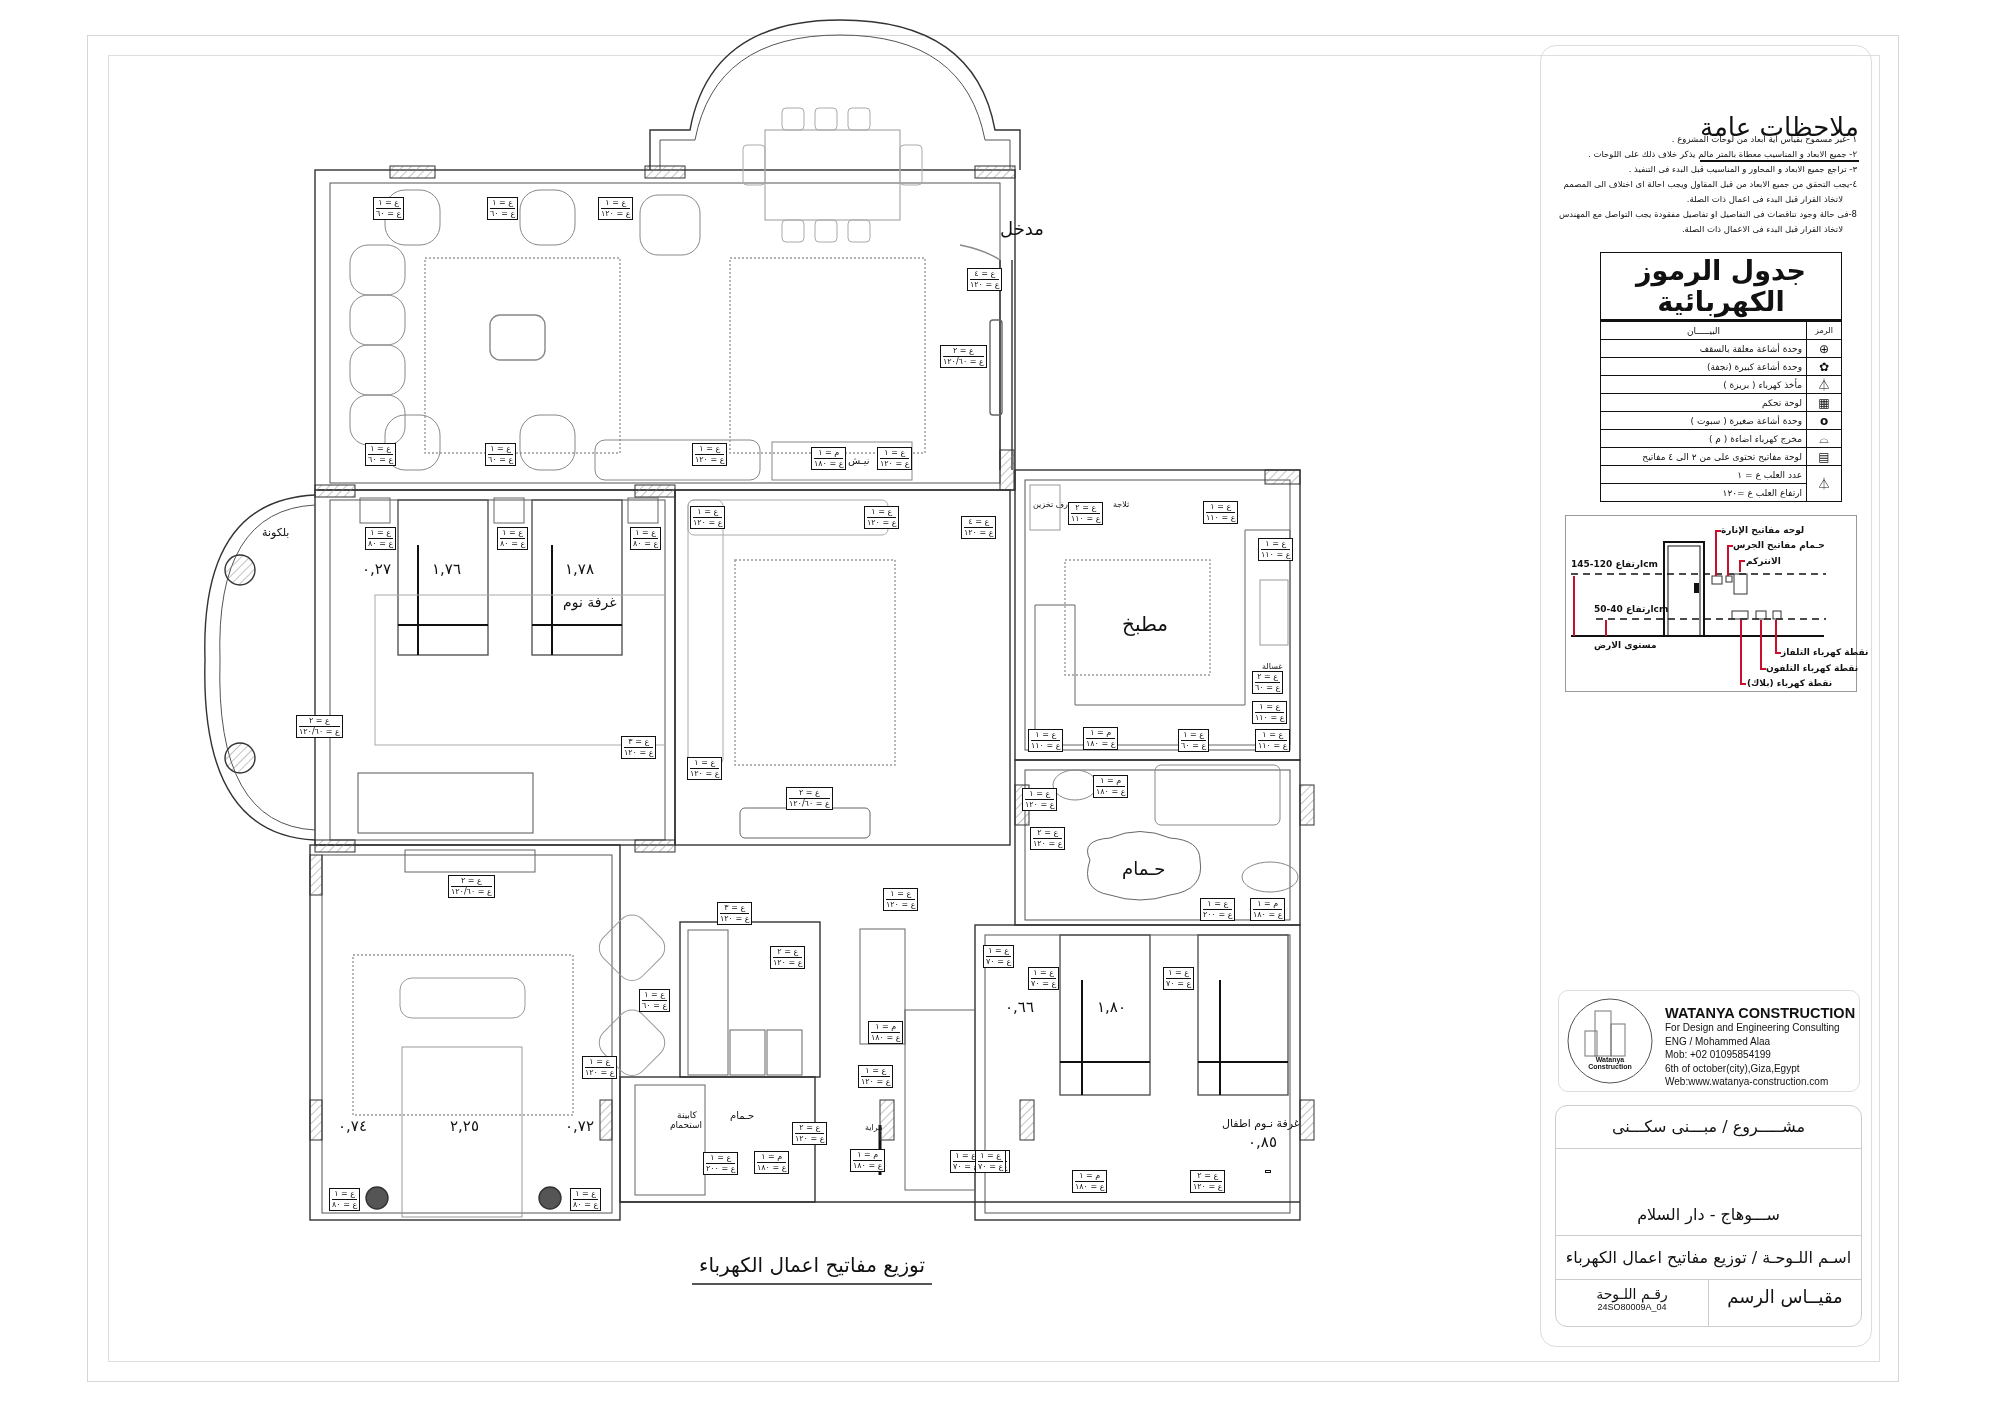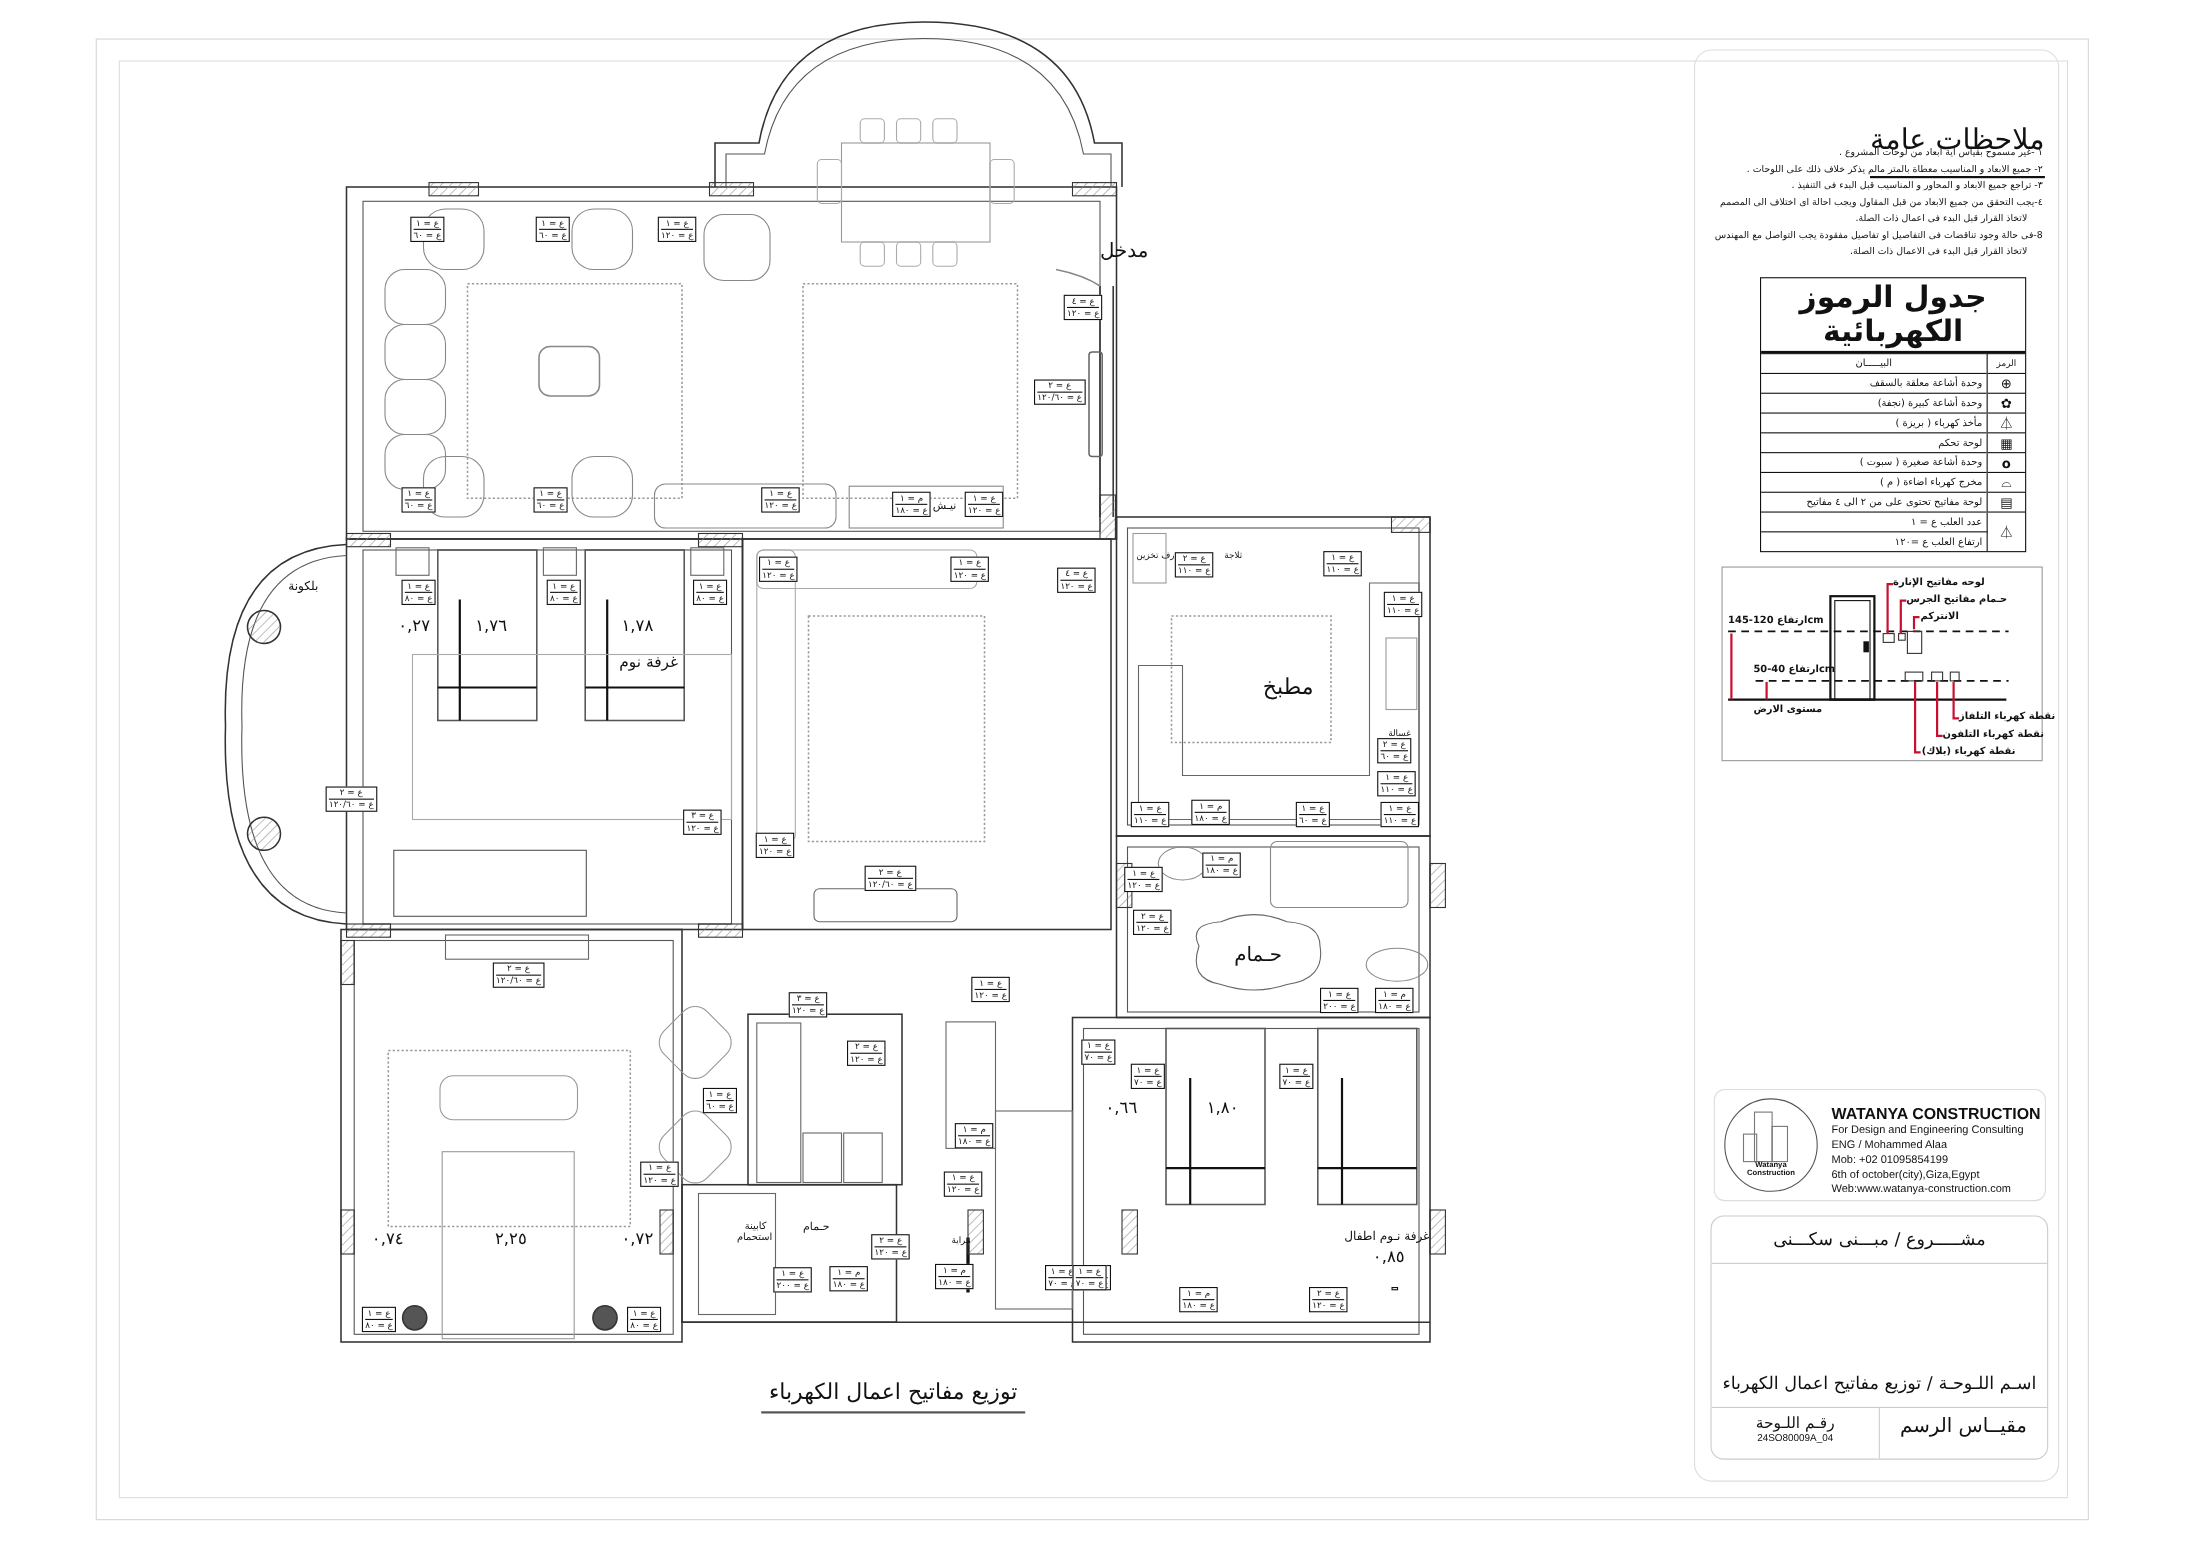--- a/index.html
+++ b/index.html
@@ -178,21 +178,21 @@
     <rect x="600" y="1100" width="12" height="40"></rect>
     <rect x="1300" y="1100" width="14" height="40"></rect>
     <rect x="1020" y="1100" width="14" height="40"></rect>
     <rect x="880" y="1100" width="14" height="40"></rect>
   </g>
 </svg>
 
 <div class="lbl" style="left:1000px;top:218px;font-size:18px;">مدخل</div>
 <div class="lbl" style="left:262px;top:526px;font-size:11px;">بلكونة</div>
 <div class="lbl" style="left:563px;top:594px;font-size:14px;">غرفة نوم</div>
-<div class="lbl" style="left:1122px;top:612px;font-size:20px;margin-left:26px;">مطبخ</div>
+<div class="lbl" style="left:1122px;top:612px;font-size:20px;">مطبخ</div>
 <div class="lbl" style="left:1122px;top:858px;font-size:18px;">حـمام</div>
 <div class="lbl" style="left:730px;top:1110px;font-size:10px;">حـمام</div>
 <div class="lbl" style="left:672px;top:1110px;font-size:9px;width:30px;white-space:normal;text-align:center;">كابينة استحمام</div>
 <div class="lbl" style="left:1222px;top:1117px;font-size:11px;">غرفة نـوم اطفال</div>
 <div class="lbl" style="left:848px;top:455px;font-size:10px;">نيـش</div>
 <div class="lbl" style="left:1033px;top:500px;font-size:8px;">رف تخزين</div>
 <div class="lbl" style="left:1113px;top:500px;font-size:8px;">ثلاجة</div>
 <div class="lbl" style="left:1262px;top:662px;font-size:8px;">غسالة</div>
 <div class="lbl" style="left:865px;top:1123px;font-size:8px;">مراية</div>
 
@@ -550,20 +550,21 @@
   <div class="name">WATANYA CONSTRUCTION</div>
   <div class="line">For Design and Engineering Consulting</div>
   <div class="line">ENG / Mohammed Alaa</div>
   <div class="line">Mob: +02 01095854199</div>
   <div class="line">6th of october(city),Giza,Egypt</div>
   <div class="line">Web:www.watanya-construction.com</div>
 </div>
 
 <div class="abs titleblock">
   <div class="tb-row" style="top:0;height:42px;line-height:42px;">مشـــــروع / مبـــنى سكـــنى</div>
+  <div class="tb-row" style="top:89px;height:40px;line-height:40px;">ســـوهاج  -  دار السلام</div>
   <div class="tb-row" style="top:130px;height:43px;line-height:43px;">اسـم اللـوحـة  /  توزيع مفاتيح اعمال الكهرباء</div>
   <div class="abs" style="left:0;top:174px;width:152px;height:46px;border-right:1px solid #ccc;text-align:center;direction:rtl;">
     <div style="font-size:14px;margin-top:6px;">رقـم اللـوحة</div>
     <div style="font-size:9px;font-family:'Liberation Sans',sans-serif;direction:ltr;">24SO80009A_04</div>
   </div>
   <div class="abs" style="left:153px;top:174px;width:152px;height:46px;text-align:center;direction:rtl;">
     <div style="font-size:18px;margin-top:6px;">مقيــاس الرسم</div>
   </div>
 </div>
 

